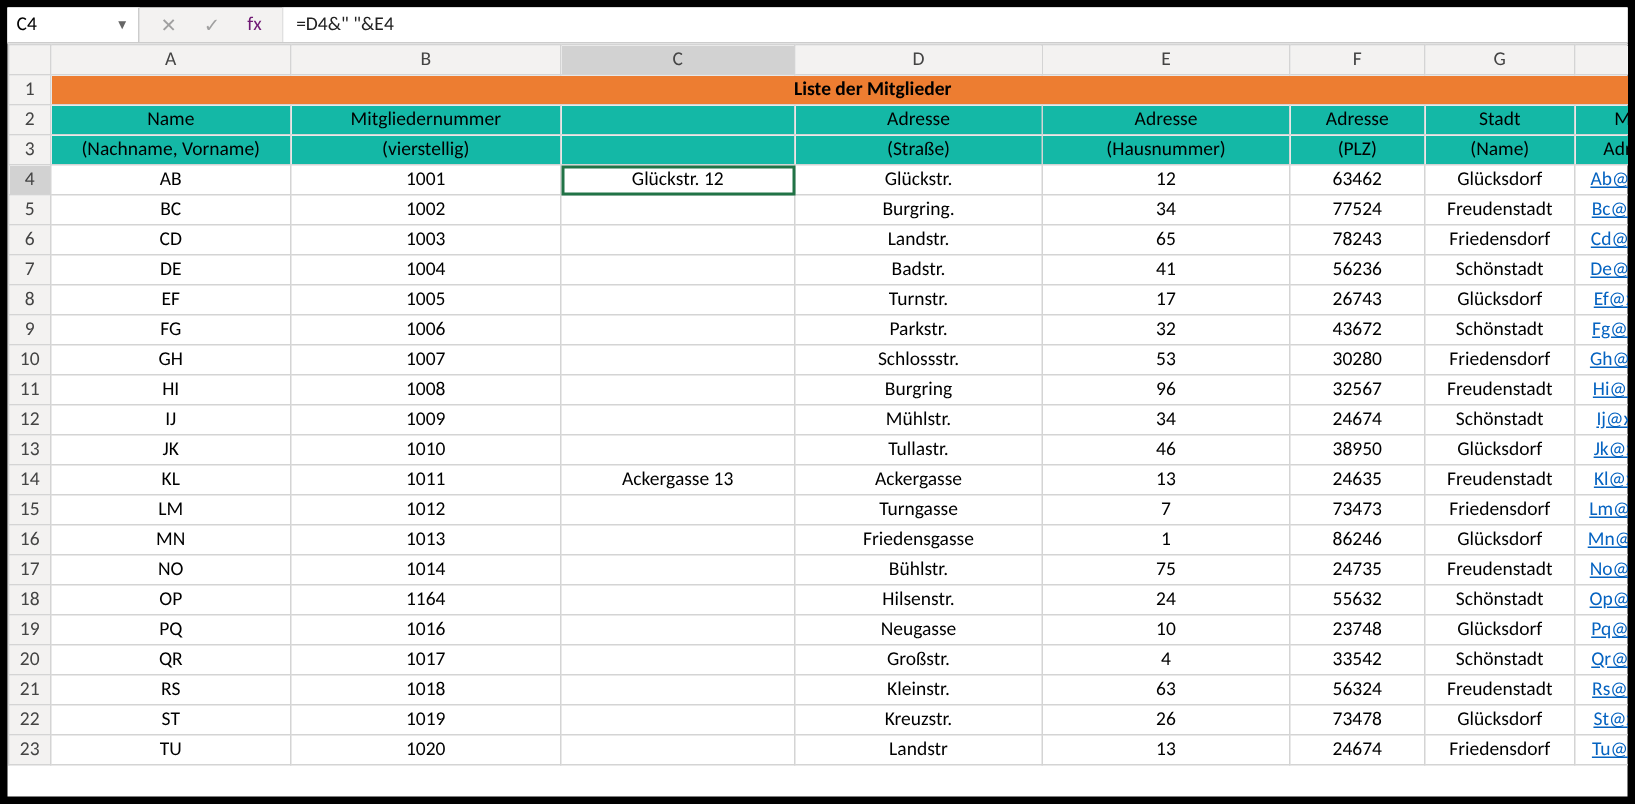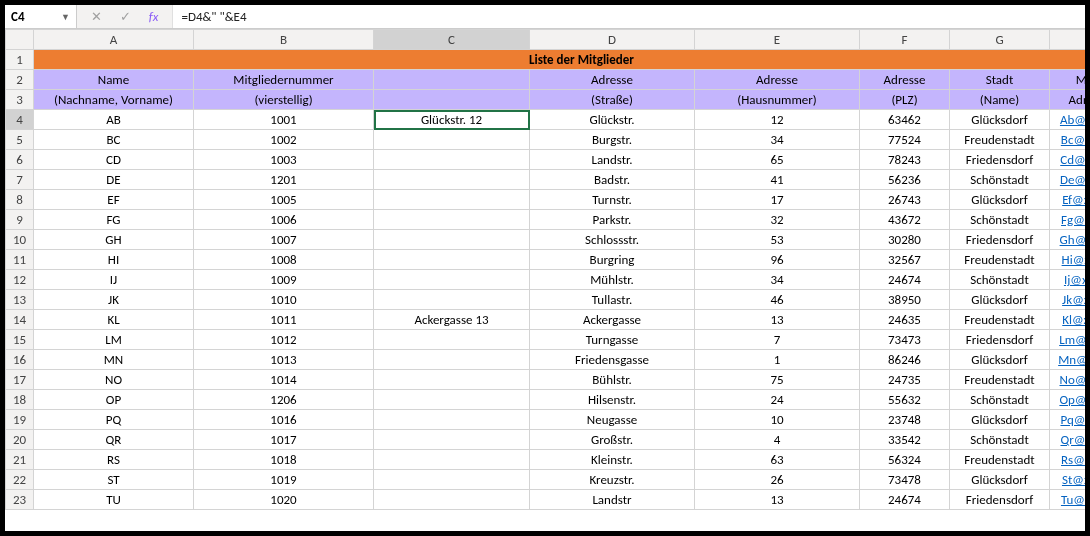--- a/index.html
+++ b/index.html
@@ -23,40 +23,39 @@
   }
   
   .formula-row {
     display: flex;
     align-items: stretch;
     height: 24px;
     border-bottom: 1px solid #ccc;
     background: #f3f2f1;
   }
   .name-box {
-    width: 72px;
+    width: 88px;
     display: flex;
     align-items: center;
     padding: 0 6px;
     border-right: 1px solid #ccc;
     background: #fff;
     justify-content: space-between;
-    font-weight: bold;
   }
   .name-box .chev { color: #666; font-size: 9px;}
   .fb-icons {
     display: flex;
     align-items: center;
     gap: 18px;
     padding: 0 14px;
     color: #a0a0a0;
     border-right: 1px solid #e0e0e0;
   }
   .fb-icons span { font-size: 13px; }
-  .fx-label { font-style: italic; color: #8b5cf6; }
+  .fx-label { color: #701a75; }
   .formula-input {
     flex: 1;
     display: flex;
     align-items: center;
     padding: 0 8px;
     background: #fff;
     color: #222;
   }
   
   .grid-wrap {
@@ -97,21 +96,21 @@
   
   .hdr-sel { background: #d2d2d2 !important; }
   
   .title-cell {
     background: #ed7d31;
     font-weight: bold;
     font-size: 16px;
     color: #000;
   }
   .hdr-orange {
-    background: #c4b5fd;
+    background: #14b8a6;
     color: #000;
     font-weight: normal;
   }
   .selected-cell {
     outline: 2px solid #217346;
     outline-offset: -2px;
   }
   a.mail { color: #0563c1; text-decoration: underline; }
   
   .cA { width: 160px; }
@@ -194,41 +193,41 @@
             <td>12</td>
             <td>63462</td>
             <td>Glücksdorf</td>
             <td><a class="mail" href="#">Ab@xyz.de</a></td>
           </tr>
           <tr>
             <th class="rowhdr">5</th>
             <td>BC</td>
             <td>1002</td>
             <td></td>
-            <td>Burgstr.</td>
+            <td>Burgring.</td>
             <td>34</td>
             <td>77524</td>
             <td>Freudenstadt</td>
             <td><a class="mail" href="#">Bc@xyz.de</a></td>
           </tr>
           <tr>
             <th class="rowhdr">6</th>
             <td>CD</td>
             <td>1003</td>
             <td></td>
             <td>Landstr.</td>
             <td>65</td>
             <td>78243</td>
             <td>Friedensdorf</td>
             <td><a class="mail" href="#">Cd@xyz.de</a></td>
           </tr>
           <tr>
             <th class="rowhdr">7</th>
             <td>DE</td>
-            <td>1201</td>
+            <td>1004</td>
             <td></td>
             <td>Badstr.</td>
             <td>41</td>
             <td>56236</td>
             <td>Schönstadt</td>
             <td><a class="mail" href="#">De@xyz.de</a></td>
           </tr>
           <tr>
             <th class="rowhdr">8</th>
             <td>EF</td>
@@ -335,21 +334,21 @@
             <td></td>
             <td>Bühlstr.</td>
             <td>75</td>
             <td>24735</td>
             <td>Freudenstadt</td>
             <td><a class="mail" href="#">No@xyz.de</a></td>
           </tr>
           <tr>
             <th class="rowhdr">18</th>
             <td>OP</td>
-            <td>1206</td>
+            <td>1164</td>
             <td></td>
             <td>Hilsenstr.</td>
             <td>24</td>
             <td>55632</td>
             <td>Schönstadt</td>
             <td><a class="mail" href="#">Op@xyz.de</a></td>
           </tr>
           <tr>
             <th class="rowhdr">19</th>
             <td>PQ</td>

